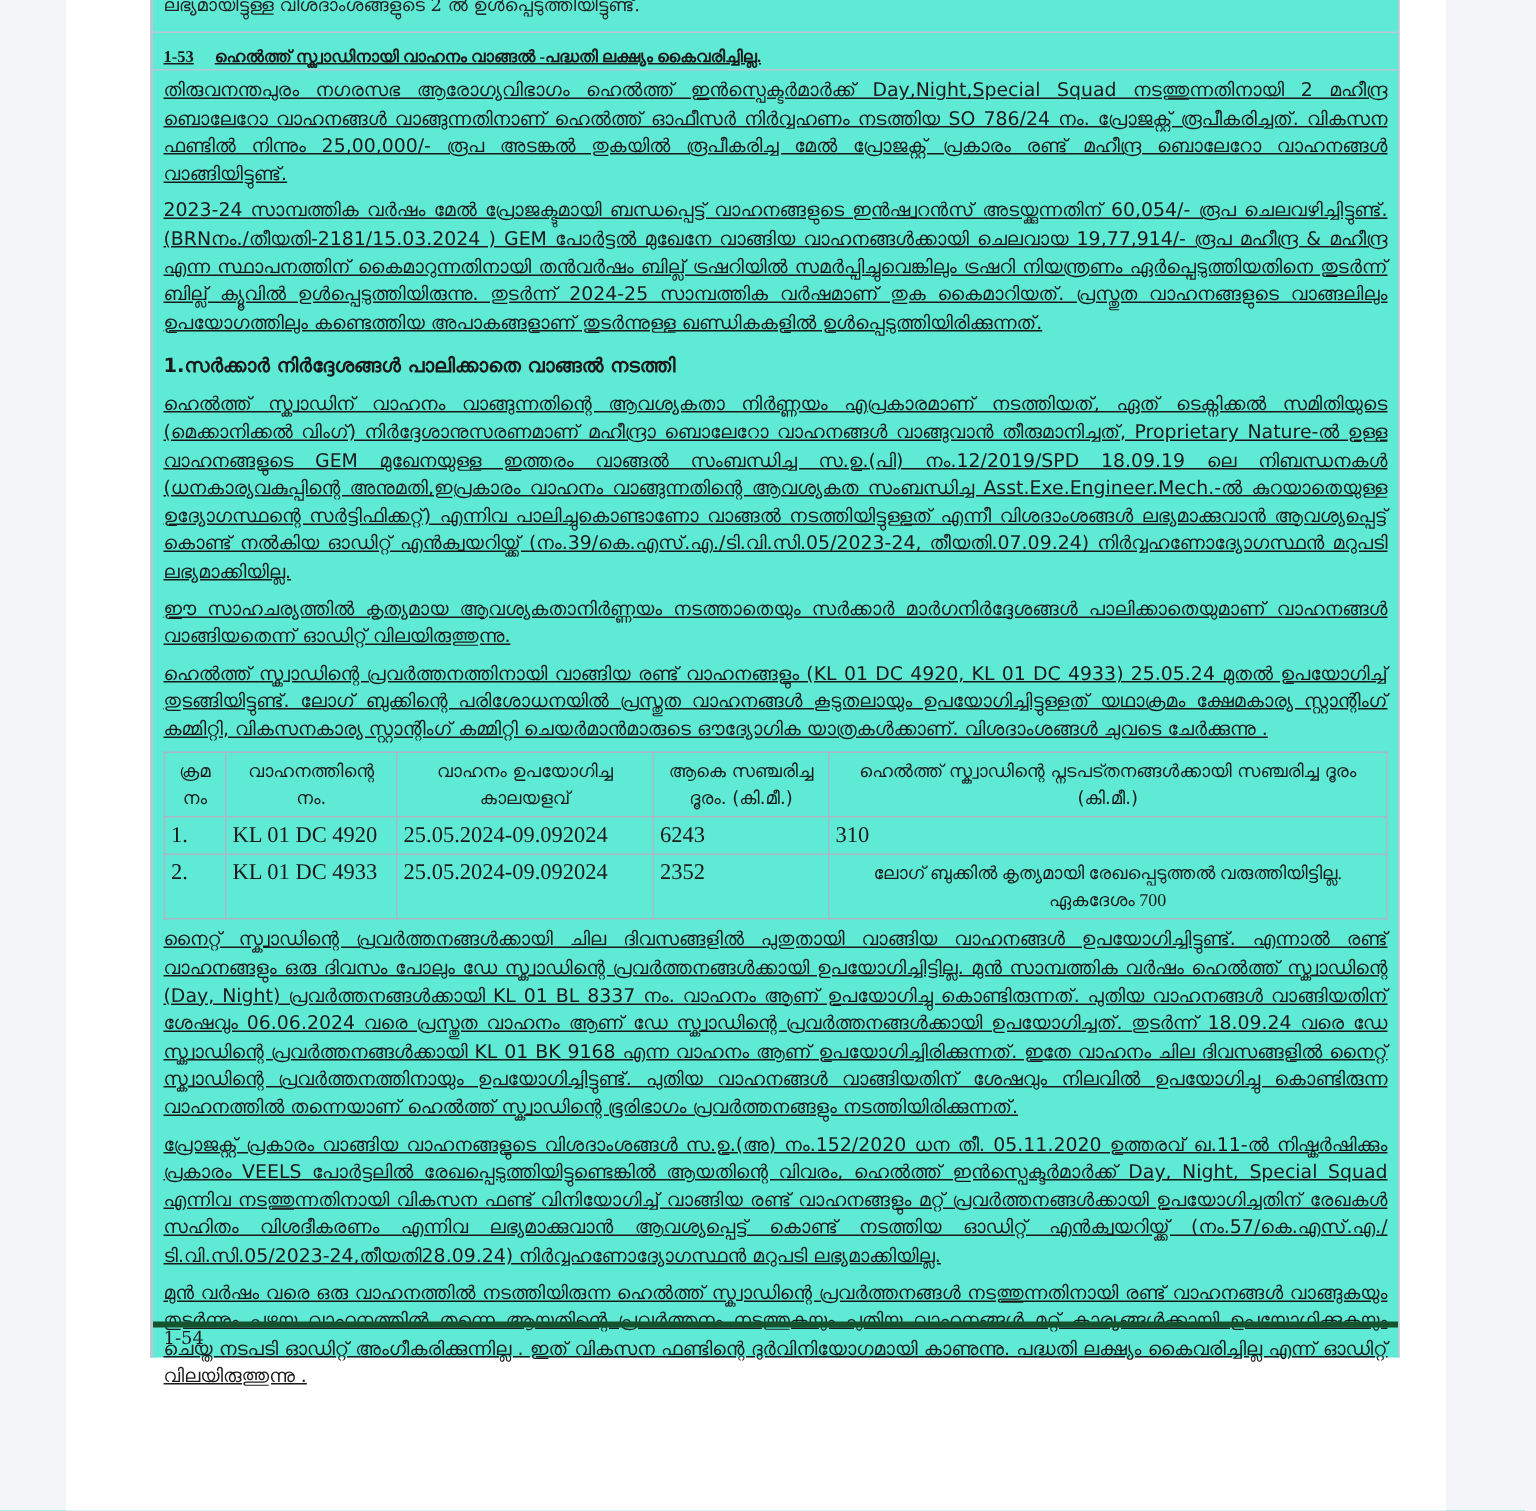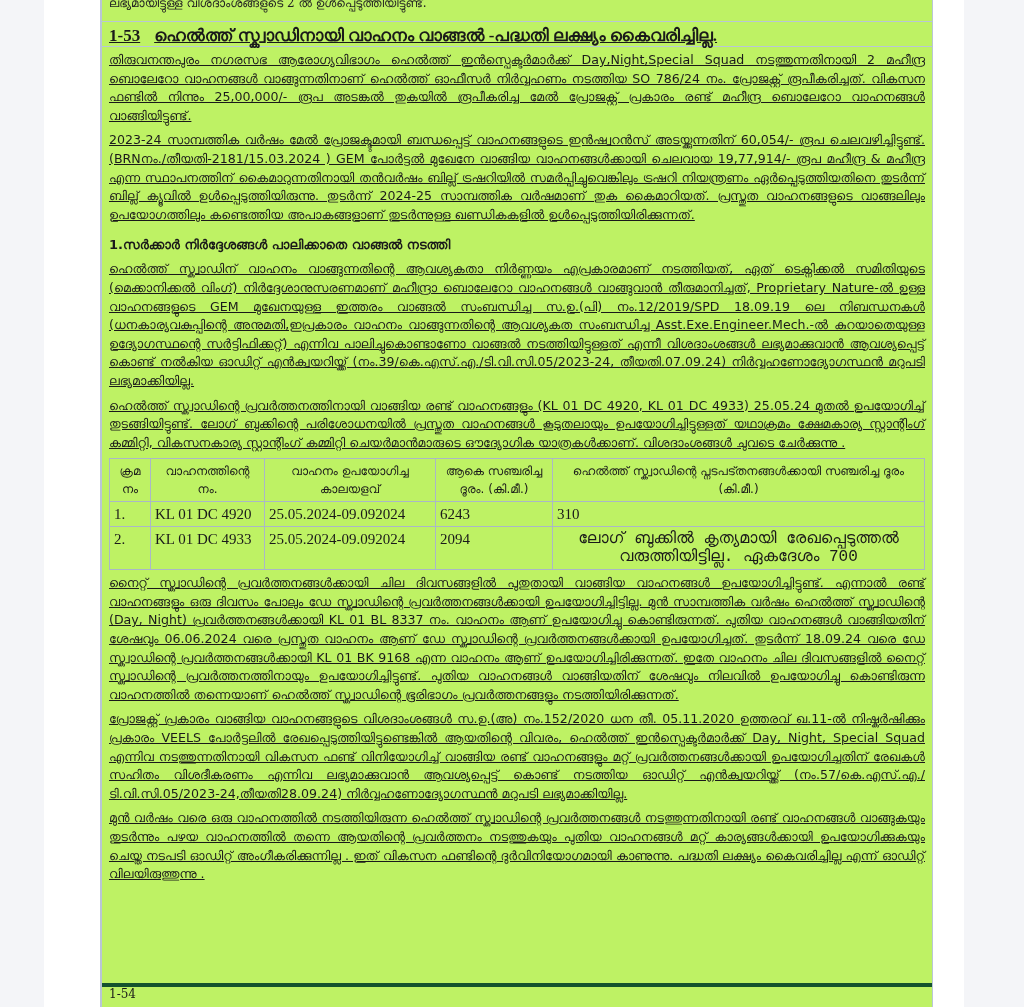--- a/index.html
+++ b/index.html
@@ -7,35 +7,35 @@
     width: 1024px; height: 1007px; overflow: hidden;
     background: #f4f5f8;
     font-family: "DejaVu Serif", "Liberation Serif", serif;
     color: #1a1a1a;
   }
   .page {
     position: absolute; left: 44px; top: 0; width: 920px; height: 1007px;
     background: #ffffff;
   }
   .doc {
-    position: absolute; left: 100px; top: 0; width: 830px; height: 1007px;
+    position: absolute; left: 100px; top: 0; width: 830px; height: 905px;
     border-left: 2px solid #b9c6d6; border-right: 1px solid #b9c6d6;
-    background: #bef264;
+    background: #5eead4;
   }
   .row {
     border-bottom: 1px solid #b9c6d6;
     padding: 2px 7px;
     box-sizing: border-box;
   }
   .prev-row { height: 22px; font-size: 12px; line-height: 12px; color:#222; overflow:hidden; }
   .prev-row span { position: relative; top: -5px; }
   .title-row { height: 25px; padding-top: 4px; border-bottom: 1px solid #b9c6d6; }
   .title {
     font-family: "Liberation Serif", serif; font-weight: bold;
-    font-size: 17px; text-decoration: underline; letter-spacing: 0;
+    font-size: 11px; text-decoration: underline; letter-spacing: 0;
   }
   .title .num { margin-right: 14px; }
   .body-row { padding: 4px 7px 4px 7px; }
   p {
     margin: 0 0 6px 0;
     font-size: 12.6px; line-height: 18.6px; text-align: justify;
     font-family: "DejaVu Sans", sans-serif;
     text-decoration: underline;
   }
   h3 {
@@ -43,21 +43,21 @@
     font-family: "DejaVu Sans", sans-serif; line-height: 18px;
   }
   table {
     border-collapse: collapse; width: 100%; margin: 4px 0 4px 0;
     font-family: "DejaVu Sans", sans-serif; font-size: 12px;
   }
   th, td { border: 1px solid #aab7c7; padding: 3px 4px; vertical-align: top; }
   th { font-weight: normal; text-align: center; line-height: 18px; }
   td { font-family: "Liberation Serif", serif; font-size: 15px; line-height: 18px; }
   td.c { text-align: left; }
-  td.ml { font-family: Liberation Mono, monospace; font-size: 16px; text-align: center; }
+  td.ml { font-family: Liberation Serif, serif; font-size: 12px; text-align: center; }
   .bottom-row { height: 20px; border-top: 4px solid #14532d; font-size: 12px; padding-left: 7px; overflow:hidden; }
 </style>
 </head>
 <body>
 
 <div class="page"></div>
 
 <div class="doc">
 
   <div class="row prev-row">
@@ -69,20 +69,21 @@
       <span class="num">1-53</span><span>ഹെൽത്ത് സ്ക്വാഡിനായി വാഹനം വാങ്ങൽ -പദ്ധതി ലക്ഷ്യം കൈവരിച്ചില്ല.</span>
     </span>
   </div>
 
   <div class="body-row">
     <p>തിരുവനന്തപുരം നഗരസഭ ആരോഗ്യവിഭാഗം ഹെൽത്ത് ഇൻസ്പെക്ടർമാർക്ക് Day,Night,Special Squad നടത്തുന്നതിനായി 2 മഹീന്ദ്ര ബൊലേറോ വാഹനങ്ങൾ വാങ്ങുന്നതിനാണ് ഹെൽത്ത് ഓഫീസർ നിർവ്വഹണം നടത്തിയ SO 786/24 നം. പ്രോജക്റ്റ് രൂപീകരിച്ചത്. വികസന ഫണ്ടിൽ നിന്നും 25,00,000/- രൂപ അടങ്കൽ തുകയിൽ രൂപീകരിച്ച മേൽ പ്രോജക്റ്റ് പ്രകാരം രണ്ട് മഹീന്ദ്ര ബൊലേറോ വാഹനങ്ങൾ വാങ്ങിയിട്ടുണ്ട്.</p>
     <p>2023-24 സാമ്പത്തിക വർഷം മേൽ പ്രോജക്ടുമായി ബന്ധപ്പെട്ട് വാഹനങ്ങളുടെ ഇൻഷ്വറൻസ് അടയ്ക്കുന്നതിന് 60,054/- രൂപ ചെലവഴിച്ചിട്ടുണ്ട്. (BRNനം./തീയതി-2181/15.03.2024 ) GEM പോർട്ടൽ മുഖേനേ വാങ്ങിയ വാഹനങ്ങൾക്കായി ചെലവായ 19,77,914/- രൂപ മഹീന്ദ്ര &amp; മഹീന്ദ്ര എന്ന സ്ഥാപനത്തിന് കൈമാറുന്നതിനായി തൻവർഷം ബില്ല് ട്രഷറിയിൽ സമർപ്പിച്ചുവെങ്കിലും ട്രഷറി നിയന്ത്രണം ഏർപ്പെടുത്തിയതിനെ തുടർന്ന് ബില്ല് ക്യൂവിൽ ഉൾപ്പെടുത്തിയിരുന്നു. തുടർന്ന് 2024-25 സാമ്പത്തിക വർഷമാണ് തുക കൈമാറിയത്. പ്രസ്തുത വാഹനങ്ങളുടെ വാങ്ങലിലും ഉപയോഗത്തിലും കണ്ടെത്തിയ അപാകങ്ങളാണ് തുടർന്നുള്ള ഖണ്ഡികകളിൽ ഉൾപ്പെടുത്തിയിരിക്കുന്നത്.</p>
 
     <h3>1.സർക്കാർ നിർദ്ദേശങ്ങൾ പാലിക്കാതെ വാങ്ങൽ നടത്തി</h3>
     <p>ഹെൽത്ത് സ്ക്വാഡിന് വാഹനം വാങ്ങുന്നതിന്റെ ആവശ്യകതാ നിർണ്ണയം എപ്രകാരമാണ് നടത്തിയത്, ഏത് ടെക്നിക്കൽ സമിതിയുടെ (മെക്കാനിക്കൽ വിംഗ്) നിർദ്ദേശാനുസരണമാണ് മഹീന്ദ്രാ ബൊലേറോ വാഹനങ്ങൾ വാങ്ങുവാൻ തീരുമാനിച്ചത്, Proprietary Nature-ൽ ഉള്ള വാഹനങ്ങളുടെ GEM മുഖേനയുള്ള ഇത്തരം വാങ്ങൽ സംബന്ധിച്ച സ.ഉ.(പി) നം.12/2019/SPD 18.09.19 ലെ നിബന്ധനകൾ (ധനകാര്യവകുപ്പിന്റെ അനുമതി,ഇപ്രകാരം വാഹനം വാങ്ങുന്നതിന്റെ ആവശ്യകത സംബന്ധിച്ച Asst.Exe.Engineer.Mech.-ൽ കുറയാതെയുള്ള ഉദ്യോഗസ്ഥന്റെ സർട്ടിഫിക്കറ്റ്) എന്നിവ പാലിച്ചുകൊണ്ടാണോ വാങ്ങൽ നടത്തിയിട്ടുള്ളത് എന്നീ വിശദാംശങ്ങൾ ലഭ്യമാക്കുവാൻ ആവശ്യപ്പെട്ട് കൊണ്ട് നൽകിയ ഓഡിറ്റ് എൻക്വയറിയ്ക്ക് (നം.39/കെ.എസ്.എ./ടി.വി.സി.05/2023-24, തീയതി.07.09.24) നിർവ്വഹണോദ്യോഗസ്ഥൻ മറുപടി ലഭ്യമാക്കിയില്ല.</p>
+    <p>ഈ സാഹചര്യത്തിൽ കൃത്യമായ ആവശ്യകതാനിർണ്ണയം നടത്താതെയും സർക്കാർ മാർഗനിർദ്ദേശങ്ങൾ പാലിക്കാതെയുമാണ് വാഹനങ്ങൾ വാങ്ങിയതെന്ന് ഓഡിറ്റ് വിലയിരുത്തുന്നു.</p>
 
     <p>ഹെൽത്ത് സ്ക്വാഡിന്റെ പ്രവർത്തനത്തിനായി വാങ്ങിയ രണ്ട് വാഹനങ്ങളും (KL 01 DC 4920, KL 01 DC 4933) 25.05.24 മുതൽ ഉപയോഗിച്ച് തുടങ്ങിയിട്ടുണ്ട്. ലോഗ് ബുക്കിന്റെ പരിശോധനയിൽ പ്രസ്തുത വാഹനങ്ങൾ കൂടുതലായും ഉപയോഗിച്ചിട്ടുള്ളത് യഥാക്രമം ക്ഷേമകാര്യ സ്റ്റാന്റിംഗ് കമ്മിറ്റി, വികസനകാര്യ സ്റ്റാന്റിംഗ് കമ്മിറ്റി ചെയർമാൻമാരുടെ ഔദ്യോഗിക യാത്രകൾക്കാണ്. വിശദാംശങ്ങൾ ചുവടെ ചേർക്കുന്നു .</p>
 
     <table>
       <thead>
         <tr>
           <th style="width:32px">ക്രമ നം</th>
           <th style="width:105px">വാഹനത്തിന്റെ നം.</th>
           <th style="width:162px">വാഹനം ഉപയോഗിച്ച കാലയളവ്</th>
           <th style="width:108px">ആകെ സഞ്ചരിച്ച ദൂരം. (കി.മീ.)</th>
@@ -94,21 +95,21 @@
           <td>1.</td>
           <td>KL 01 DC 4920</td>
           <td>25.05.2024-09.092024</td>
           <td class="c">6243</td>
           <td class="c">310</td>
         </tr>
         <tr>
           <td>2.</td>
           <td>KL 01 DC 4933</td>
           <td>25.05.2024-09.092024</td>
-          <td class="c">2094</td>
+          <td class="c">2352</td>
           <td class="ml">ലോഗ് ബുക്കിൽ കൃത്യമായി രേഖപ്പെടുത്തൽ വരുത്തിയിട്ടില്ല. ഏകദേശം 700</td>
         </tr>
       </tbody>
     </table>
 
     <p>നൈറ്റ് സ്ക്വാഡിന്റെ പ്രവർത്തനങ്ങൾക്കായി ചില ദിവസങ്ങളിൽ പുതുതായി വാങ്ങിയ വാഹനങ്ങൾ ഉപയോഗിച്ചിട്ടുണ്ട്. എന്നാൽ രണ്ട് വാഹനങ്ങളും ഒരു ദിവസം പോലും ഡേ സ്ക്വാഡിന്റെ പ്രവർത്തനങ്ങൾക്കായി ഉപയോഗിച്ചിട്ടില്ല. മുൻ സാമ്പത്തിക വർഷം ഹെൽത്ത് സ്ക്വാഡിന്റെ (Day, Night) പ്രവർത്തനങ്ങൾക്കായി KL 01 BL 8337 നം. വാഹനം ആണ് ഉപയോഗിച്ചു കൊണ്ടിരുന്നത്. പുതിയ വാഹനങ്ങൾ വാങ്ങിയതിന് ശേഷവും 06.06.2024 വരെ പ്രസ്തുത വാഹനം ആണ് ഡേ സ്ക്വാഡിന്റെ പ്രവർത്തനങ്ങൾക്കായി ഉപയോഗിച്ചത്. തുടർന്ന് 18.09.24 വരെ ഡേ സ്ക്വാഡിന്റെ പ്രവർത്തനങ്ങൾക്കായി KL 01 BK 9168 എന്ന വാഹനം ആണ് ഉപയോഗിച്ചിരിക്കുന്നത്. ഇതേ വാഹനം ചില ദിവസങ്ങളിൽ നൈറ്റ് സ്ക്വാഡിന്റെ പ്രവർത്തനത്തിനായും ഉപയോഗിച്ചിട്ടുണ്ട്. പുതിയ വാഹനങ്ങൾ വാങ്ങിയതിന് ശേഷവും നിലവിൽ ഉപയോഗിച്ചു കൊണ്ടിരുന്ന വാഹനത്തിൽ തന്നെയാണ് ഹെൽത്ത് സ്ക്വാഡിന്റെ ഭൂരിഭാഗം പ്രവർത്തനങ്ങളും നടത്തിയിരിക്കുന്നത്.</p>
     <p>പ്രോജക്റ്റ് പ്രകാരം വാങ്ങിയ വാഹനങ്ങളുടെ വിശദാംശങ്ങൾ സ.ഉ.(അ) നം.152/2020 ധന തീ. 05.11.2020 ഉത്തരവ് ഖ.11-ൽ നിഷ്കർഷിക്കും പ്രകാരം VEELS പോർട്ടലിൽ രേഖപ്പെടുത്തിയിട്ടുണ്ടെങ്കിൽ ആയതിന്റെ വിവരം, ഹെൽത്ത് ഇൻസ്പെക്ടർമാർക്ക് Day, Night, Special Squad എന്നിവ നടത്തുന്നതിനായി വികസന ഫണ്ട് വിനിയോഗിച്ച് വാങ്ങിയ രണ്ട് വാഹനങ്ങളും മറ്റ് പ്രവർത്തനങ്ങൾക്കായി ഉപയോഗിച്ചതിന് രേഖകൾ സഹിതം വിശദീകരണം എന്നിവ ലഭ്യമാക്കുവാൻ ആവശ്യപ്പെട്ട് കൊണ്ട് നടത്തിയ ഓഡിറ്റ് എൻക്വയറിയ്ക്ക് (നം.57/കെ.എസ്.എ./ടി.വി.സി.05/2023-24,തീയതി28.09.24) നിർവ്വഹണോദ്യോഗസ്ഥൻ മറുപടി ലഭ്യമാക്കിയില്ല.</p>
     <p>മുൻ വർഷം വരെ ഒരു വാഹനത്തിൽ നടത്തിയിരുന്ന ഹെൽത്ത് സ്ക്വാഡിന്റെ പ്രവർത്തനങ്ങൾ നടത്തുന്നതിനായി രണ്ട് വാഹനങ്ങൾ വാങ്ങുകയും തുടർന്നും പഴയ വാഹനത്തിൽ തന്നെ ആയതിന്റെ പ്രവർത്തനം നടത്തുകയും പുതിയ വാഹനങ്ങൾ മറ്റ് കാര്യങ്ങൾക്കായി ഉപയോഗിക്കുകയും ചെയ്ത നടപടി ഓഡിറ്റ് അംഗീകരിക്കുന്നില്ല . ഇത് വികസന ഫണ്ടിന്റെ ദുർവിനിയോഗമായി കാണുന്നു. പദ്ധതി ലക്ഷ്യം കൈവരിച്ചില്ല എന്ന് ഓഡിറ്റ് വിലയിരുത്തുന്നു .</p>
   </div>
 

